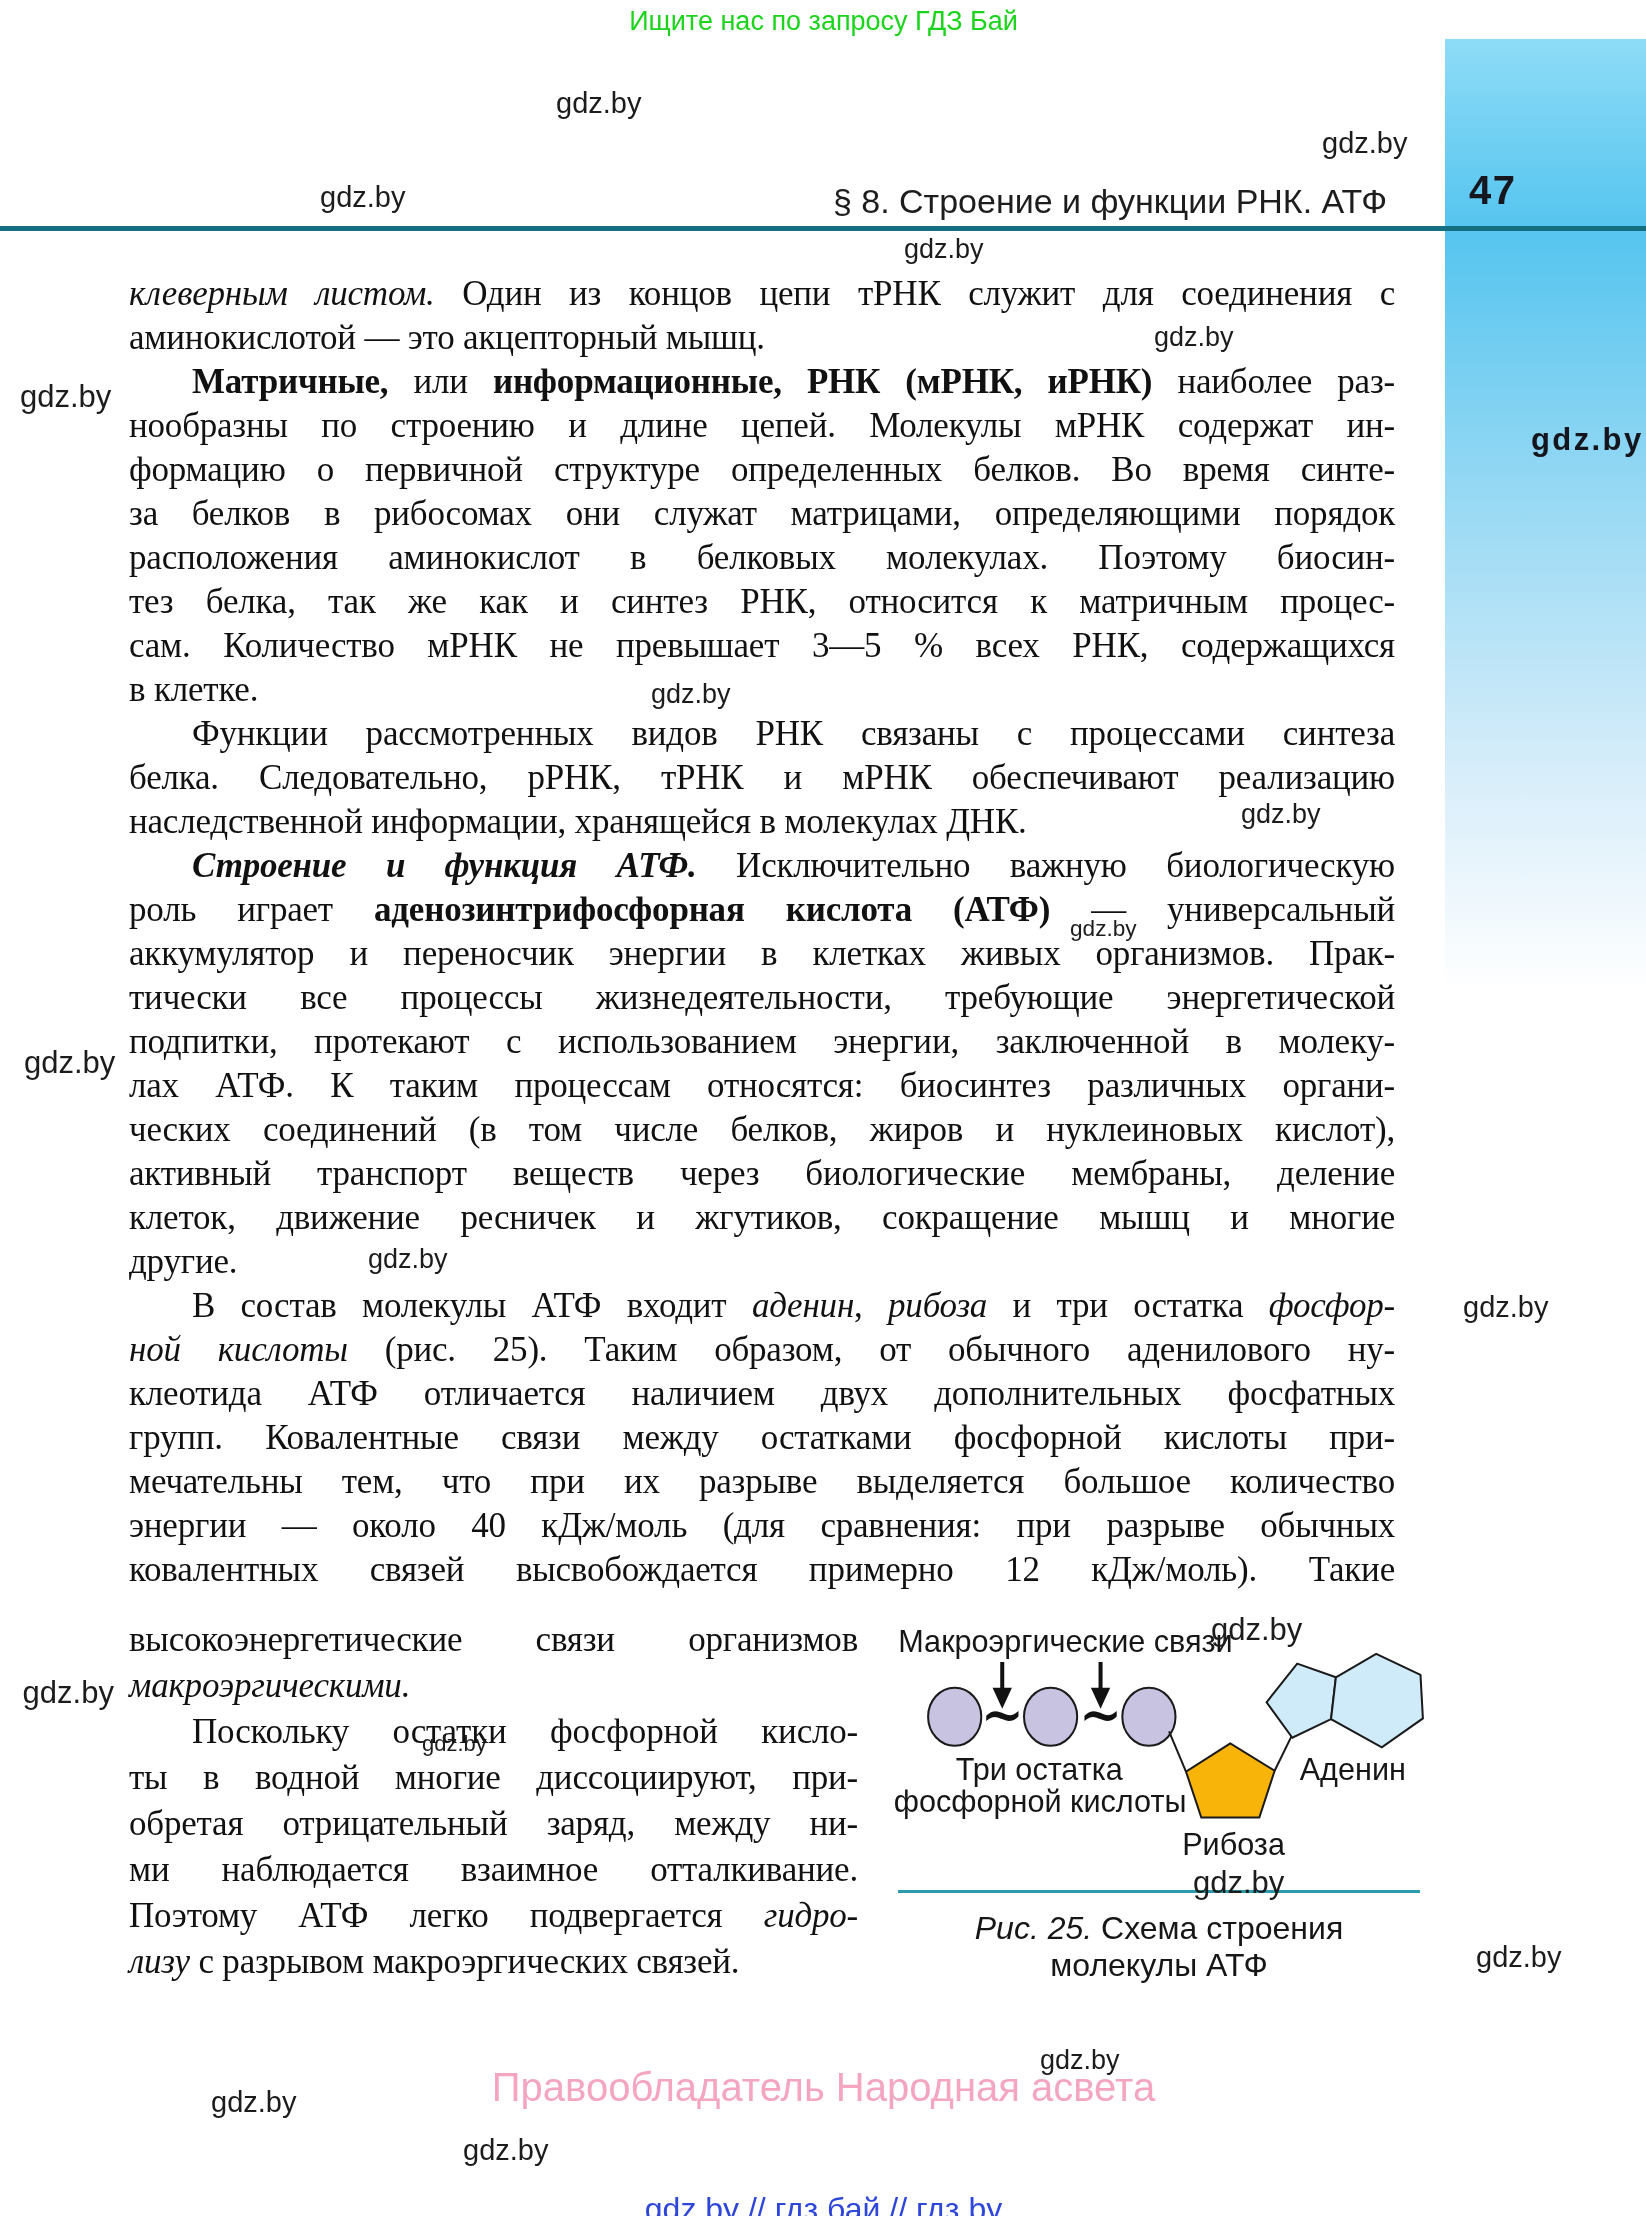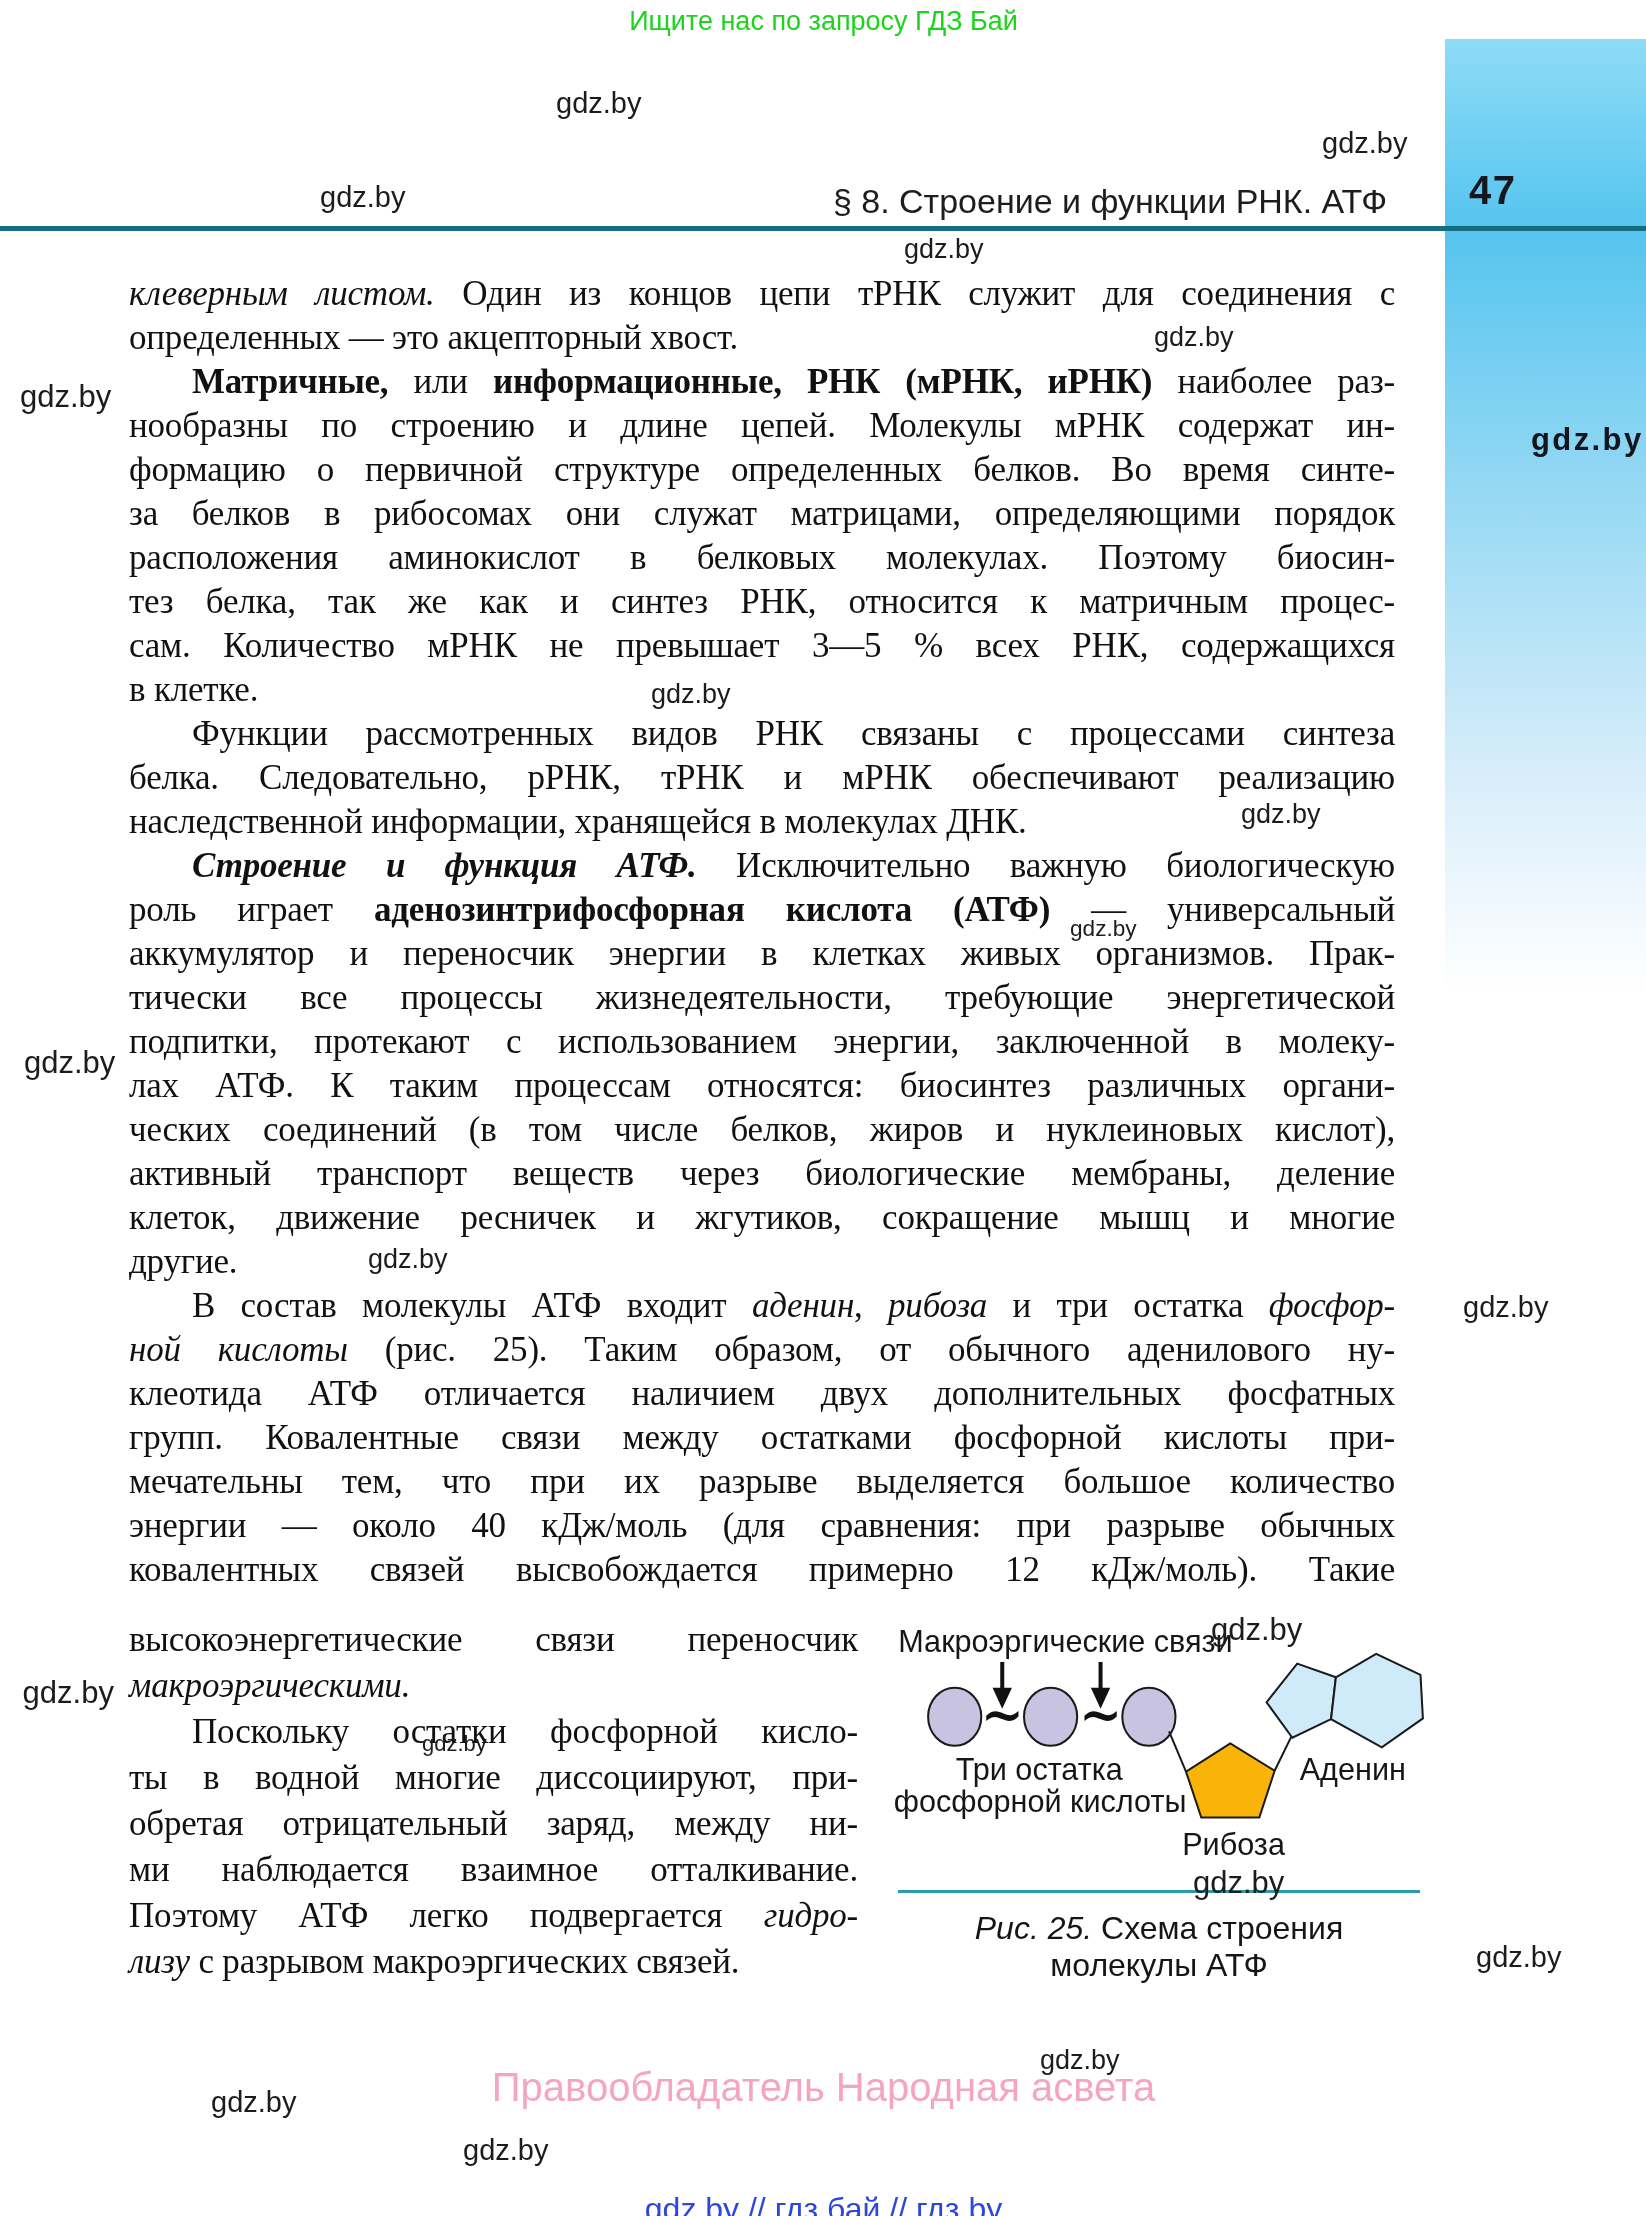--- a/index.html
+++ b/index.html
@@ -88,21 +88,21 @@
   <div class="abs band1">
     <div class="page-number">47</div>
   </div>
   <div class="abs teal-rule"></div>
   <div class="abs band2"></div>
 
   <div class="abs header-title">§ 8. Строение и функции РНК. АТФ</div>
 
   <div class="abs" id="body-full">
       <div class="line"><span class="seg-i">клеверным листом.</span><span> Один из концов цепи тРНК служит для соединения с</span></div>
-      <div class="line last"><span>определенных — это акцепторный хвост.</span></div>
+      <div class="line last"><span>аминокислотой — это акцепторный мышц.</span></div>
       <div class="line indent"><span class="seg-b">Матричные,</span><span> или </span><span class="seg-b">информационные,</span><span> </span><span class="seg-b">РНК (мРНК, иРНК)</span><span> наиболее раз-</span></div>
       <div class="line"><span>нообразны по строению и длине цепей. Молекулы мРНК содержат ин-</span></div>
       <div class="line"><span>формацию о первичной структуре определенных белков. Во время синте-</span></div>
       <div class="line"><span>за белков в рибосомах они служат матрицами, определяющими порядок</span></div>
       <div class="line"><span>расположения аминокислот в белковых молекулах. Поэтому биосин-</span></div>
       <div class="line"><span>тез белка, так же как и синтез РНК, относится к матричным процес-</span></div>
       <div class="line"><span>сам. Количество мРНК не превышает 3—5 % всех РНК, содержащихся</span></div>
       <div class="line last"><span>в клетке.</span></div>
       <div class="line indent"><span>Функции рассмотренных видов РНК связаны с процессами синтеза</span></div>
       <div class="line"><span>белка. Следовательно, рРНК, тРНК и мРНК обеспечивают реализацию</span></div>
@@ -119,21 +119,21 @@
       <div class="line last"><span>другие.</span></div>
       <div class="line indent"><span>В состав молекулы АТФ входит </span><span class="seg-i">аденин</span><span>, </span><span class="seg-i">рибоза</span><span> и три остатка </span><span class="seg-i">фосфор-</span></div>
       <div class="line"><span class="seg-i">ной кислоты</span><span> (рис. 25). Таким образом, от обычного аденилового ну-</span></div>
       <div class="line"><span>клеотида АТФ отличается наличием двух дополнительных фосфатных</span></div>
       <div class="line"><span>групп. Ковалентные связи между остатками фосфорной кислоты при-</span></div>
       <div class="line"><span>мечательны тем, что при их разрыве выделяется большое количество</span></div>
       <div class="line"><span>энергии — около 40 кДж/моль (для сравнения: при разрыве обычных</span></div>
       <div class="line"><span>ковалентных связей высвобождается примерно 12 кДж/моль). Такие</span></div>
     </div>
   <div class="abs" id="body-narrow">
-      <div class="line"><span>высокоэнергетические связи переносчик</span></div>
+      <div class="line"><span>высокоэнергетические связи организмов</span></div>
       <div class="line last"><span class="seg-i">макроэргическими.</span></div>
       <div class="line indent"><span>Поскольку остатки фосфорной кисло-</span></div>
       <div class="line"><span>ты в водной многие диссоциируют, при-</span></div>
       <div class="line"><span>обретая отрицательный заряд, между ни-</span></div>
       <div class="line"><span>ми наблюдается взаимное отталкивание.</span></div>
       <div class="line"><span>Поэтому АТФ легко подвергается </span><span class="seg-i">гидро-</span></div>
       <div class="line last"><span class="seg-i">лизу</span><span> с разрывом макроэргических связей.</span></div>
     </div>
 
   <svg class="abs figure-svg" viewBox="0 0 680 340">

